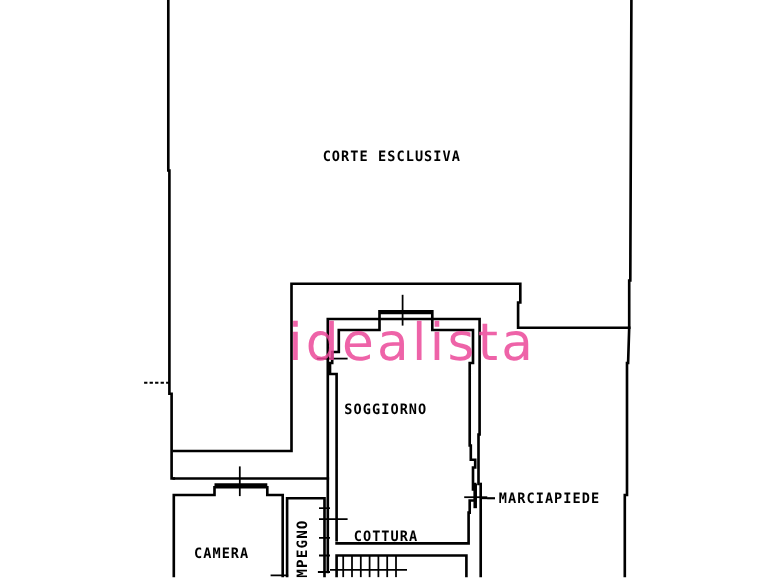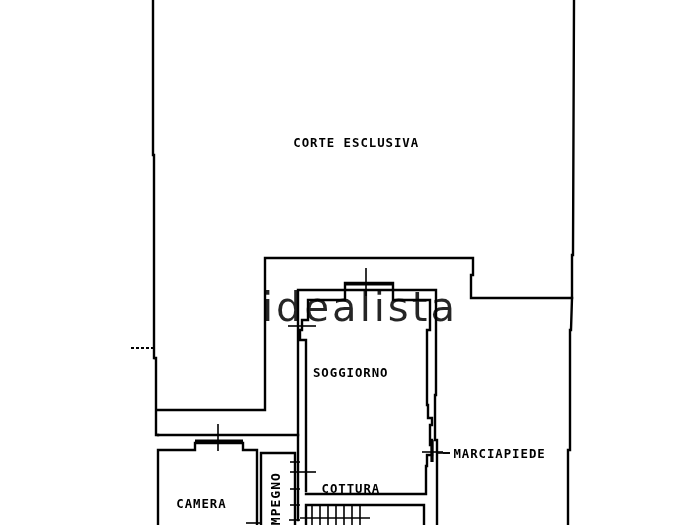--- a/index.html
+++ b/index.html
@@ -9,22 +9,22 @@
   .thin { stroke: #000; stroke-width: 1.6; fill: none; }
   .thick { stroke: #000; stroke-width: 3.2; fill: none; }
   .dash { stroke: #000; stroke-width: 1.8; stroke-dasharray: 3 2; fill: none; }
   .label {
     position: absolute; font-family: "DejaVu Sans Mono", monospace; font-size: 13px;
     color: #000; letter-spacing: 1px; white-space: nowrap; font-weight: bold;
     transform: scaleX(0.95);
   }
   .vlabel { transform-origin: left top; transform: rotate(-90deg); }
   .watermark {
-    position: absolute; font-family: "DejaVu Sans", sans-serif; font-size: 40px;
-    color: #000000; letter-spacing: 3px; opacity: 0.85; white-space: nowrap;
+    position: absolute; font-family: "DejaVu Sans", sans-serif; font-size: 47px;
+    color: #ec4899; letter-spacing: 3px; opacity: 0.85; white-space: nowrap;
   }
 </style>
 </head>
 <body>
 
 <div id="canvas">
   <svg width="700" height="525" viewBox="0 0 700 525">
 
     <g>
       <polyline class="wall" points="153,0 153,155 154,155 154,358"></polyline>

